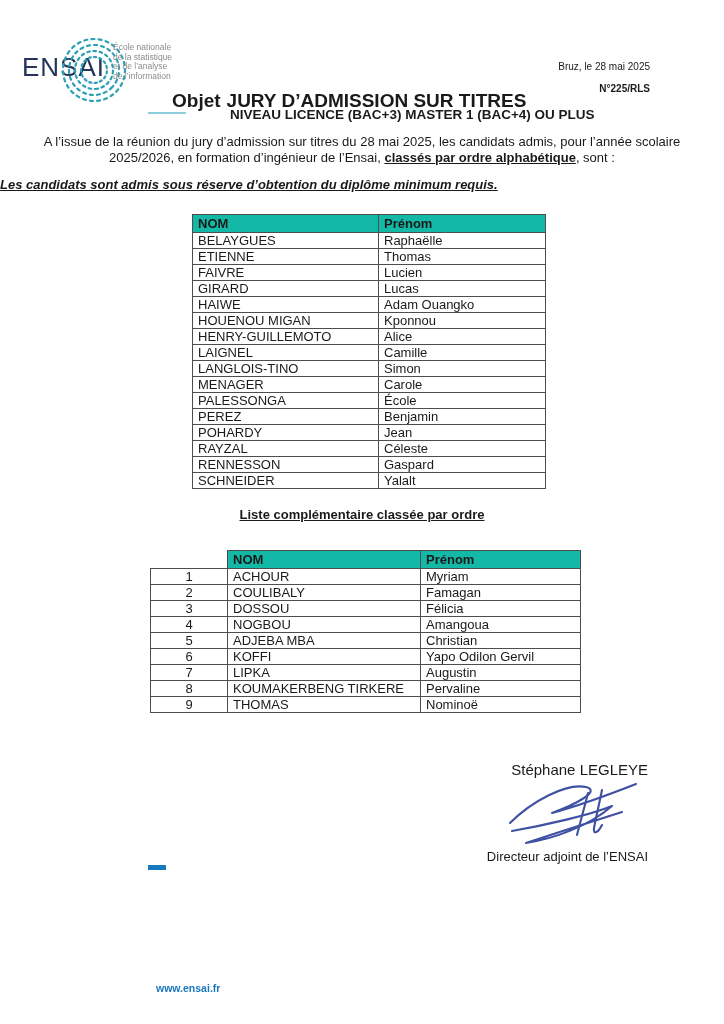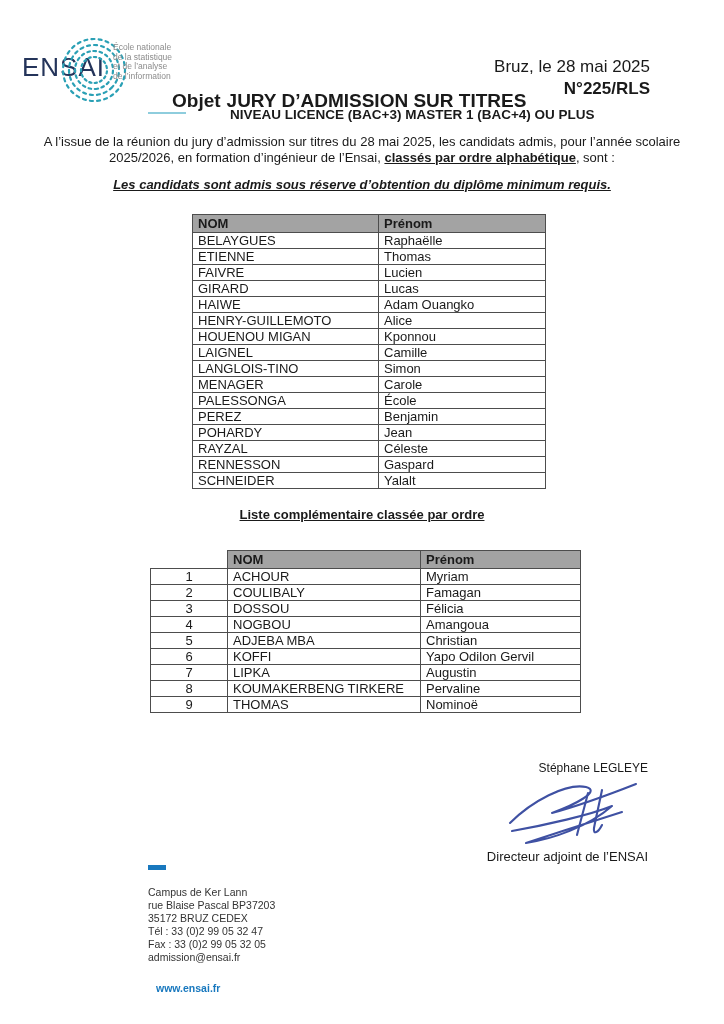--- a/index.html
+++ b/index.html
@@ -4,42 +4,42 @@
 <style>
   html,body { margin:0; padding:0; background:#ffffff; }
   .page {
     position:relative; width:724px; height:1024px; background:#ffffff;
     font-family:"Liberation Sans", sans-serif; color:#1a1a1a; overflow:hidden;
   }
   
   .logo-acronym { position:absolute; left:22px; top:52px; font-size:26px; letter-spacing:1px; color:#24345a;text-align:center; }
   .logo-swirl { position:absolute; left:58px; top:33px; }
   .logo-tagline { position:absolute; left:113px; top:43px; font-size:8.5px; line-height:9.5px; color:#8c8c8c; }
-  .date-block { position:absolute; right:74px; top:60px; text-align:right; font-size:17px; line-height:14px; }
+  .date-block { position:absolute; right:74px; top:60px; text-align:right; font-size:10px; line-height:14px; }
   .ref { font-weight:bold; margin-top:8px; }
   
   .subject-line1 { position:absolute; left:172px; top:90px; font-size:19px; font-weight:bold; white-space:nowrap; }
   .subject-line1 .objet-label { margin-right:6px; }
   .subject-line2 { position:absolute; left:230px; top:107px; font-size:13.5px; font-weight:bold; white-space:nowrap;text-align:right; }
   .objet-rule { position:absolute; left:148px; top:112px; width:38px; height:2px; background:#8ecddd; }
   
   .intro { position:absolute; left:40px; right:40px; top:134px; text-align:center; font-size:13px; line-height:15.5px; }
   .intro .em { font-weight:bold; text-decoration:underline; }
-  .notice { position:absolute; left:0; right:0; top:177px; text-align:center; font-size:13px; font-weight:bold; font-style:italic; text-decoration:underline; }
+  .notice { position:absolute; left:0; right:0; top:177px; font-size:13px; font-weight:bold; font-style:italic; text-decoration:underline; }
   
   table { border-collapse:collapse; table-layout:fixed; font-size:13px; }
   td, th { border:1px solid #4d4d4d; padding:0 5px; height:15px; line-height:15px; white-space:nowrap; overflow:hidden; text-align:left; }
-  th { background:#a3a3a3; font-weight:bold; height:17px; }
+  th { background:#14b8a6; font-weight:bold; height:17px; }
   td.rank { text-align:center; }
   th.blank { border:0; background:transparent; }
   .admitted-table { position:absolute; left:192px; top:214px; width:353px; }
   .comp-heading { position:absolute; left:0; right:0; top:507px; text-align:center; font-size:13px; font-weight:bold; text-decoration:underline; }
   .comp-table { position:absolute; left:150px; top:550px; width:430px; }
   
-  .sig-name { position:absolute; right:76px; top:761px; font-size:12px; }
+  .sig-name { position:absolute; right:76px; top:761px; font-size:15px; }
   .sig-scribble { position:absolute; right:70px; top:775px; }
   .sig-title { position:absolute; right:76px; top:849px; font-size:13px; }
   
   .footer-dash { position:absolute; left:148px; top:865px; width:18px; height:5px; background:#1878be; }
   .footer-address { position:absolute; left:148px; top:886px; font-size:10.5px; line-height:13px; color:#333333; }
   .footer-site { position:absolute; left:156px; top:982px; font-size:10.5px; font-weight:bold; color:#1878be; }
 </style>
 </head>
 <body>
 
@@ -107,26 +107,26 @@
         </tr>
         <tr>
           <td>GIRARD</td>
           <td>Lucas</td>
         </tr>
         <tr>
           <td>HAIWE</td>
           <td>Adam Ouangko</td>
         </tr>
         <tr>
+          <td>HOUENOU MIGAN</td>
+          <td>Kponnou</td>
+        </tr>
+        <tr>
           <td>HENRY-GUILLEMOTO</td>
           <td>Alice</td>
-        </tr>
-        <tr>
-          <td>HOUENOU MIGAN</td>
-          <td>Kponnou</td>
         </tr>
         <tr>
           <td>LAIGNEL</td>
           <td>Camille</td>
         </tr>
         <tr>
           <td>LANGLOIS-TINO</td>
           <td>Simon</td>
         </tr>
         <tr>
@@ -231,23 +231,15 @@
         <path d="M6 48 C 28 26, 62 8, 82 12 C 98 16, 70 30, 48 38 C 74 31, 104 20, 132 9"></path>
         <path d="M8 56 C 42 50, 86 40, 108 31 C 84 52, 48 64, 22 68 C 52 58, 96 44, 118 37"></path>
         <path d="M84 18 C 80 34, 76 48, 73 60"></path>
         <path d="M98 15 C 95 30, 92 42, 90 53 C 89 60, 94 58, 98 50"></path>
       </g>
     </svg>
   </div>
   <div class="sig-title">Directeur adjoint de l’ENSAI</div>
 
   <div class="footer-dash"></div>
-  <div class="footer-address">
-    <div>Campus de Ker Lann</div>
-    <div>rue Blaise Pascal BP37203</div>
-    <div>35172 BRUZ CEDEX</div>
-    <div>Tél : 33 (0)2 99 05 32 47</div>
-    <div>Fax : 33 (0)2 99 05 32 05</div>
-    <div>admission@ensai.fr</div>
-  </div>
   <div class="footer-site">www.ensai.fr</div>
 
 </div>
 
 </body></html>

